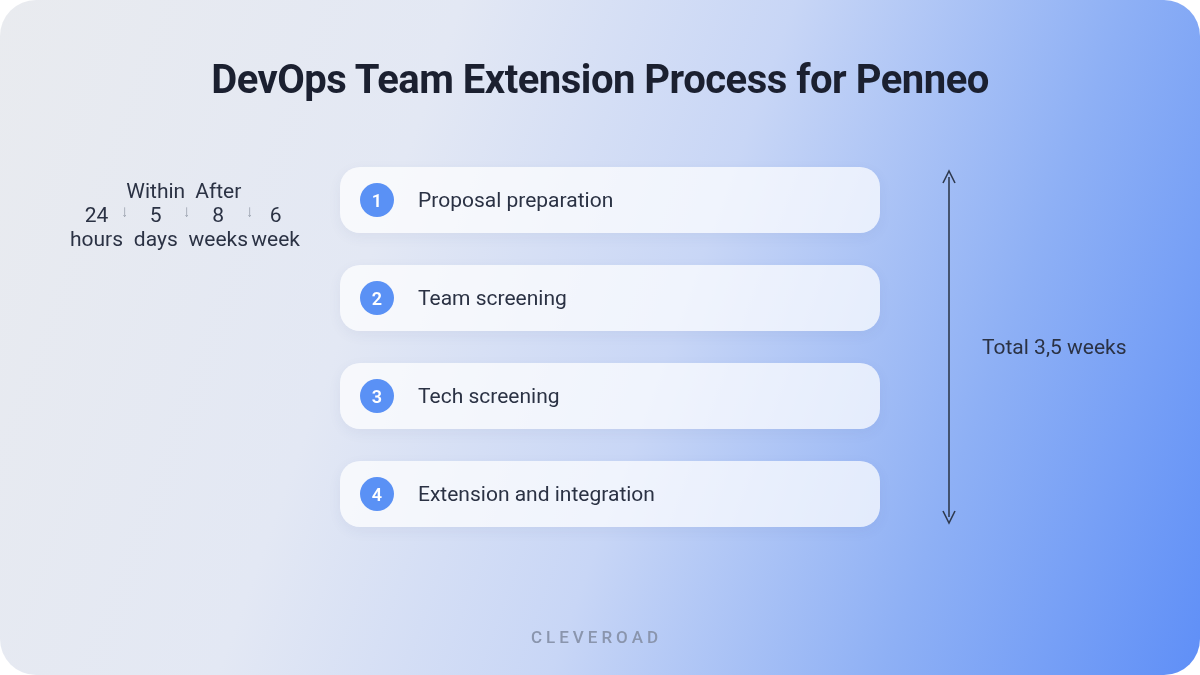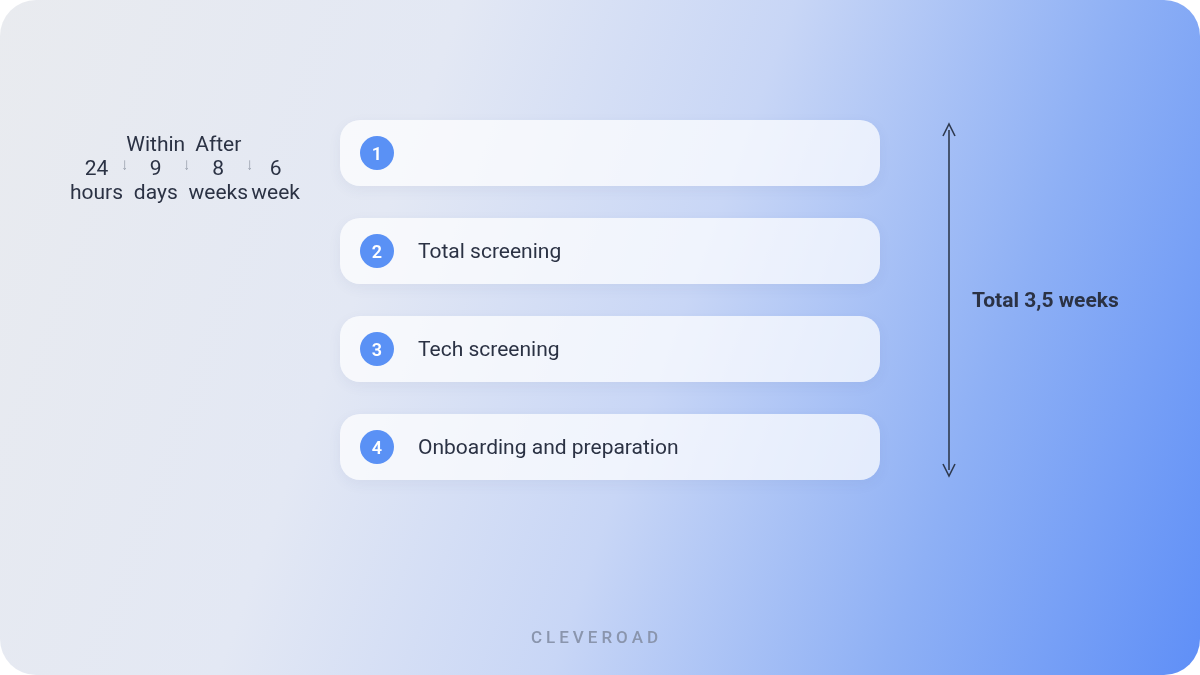--- a/index.html
+++ b/index.html
@@ -81,23 +81,22 @@
     font-size: 21px;
     color: #2b3244;
   }
 
   
   .total {
     display: flex;
     align-items: center;
     justify-content: flex-start;
     height: 360px;
-    gap: 14px;
+    gap: 24px;
     padding-left: 20px;
-    font-weight: bold;
   }
   .total-label {
     font-size: 21px;
     color: #2b3244;
     white-space: nowrap;
   }
 
   
   .brand {
     position: absolute;
@@ -108,57 +107,59 @@
     letter-spacing: 4px;
     color: #8a95ad;
     font-weight: 500;
   }
 </style>
 </head>
 <body>
 
 <div class="card">
 
+  <h1 class="title">DevOps Team Extension Process for Penneo</h1>
 
   <div class="content">
 
     <div class="timeline">
       <div class="tl-label">24 hours</div>
       <svg class="tl-arrow" width="16" height="50" viewBox="0 0 16 50">
         <line x1="8" y1="2" x2="8" y2="44" stroke="#2f3a4f" stroke-width="1.6"></line>
         <path d="M2 40 L8 48 L14 40" fill="none" stroke="#2f3a4f" stroke-width="1.6"></path>
       </svg>
-      <div class="tl-label">Within 9 days</div>
+      <div class="tl-label">Within 5 days</div>
       <svg class="tl-arrow" width="16" height="50" viewBox="0 0 16 50">
         <line x1="8" y1="2" x2="8" y2="44" stroke="#2f3a4f" stroke-width="1.6"></line>
         <path d="M2 40 L8 48 L14 40" fill="none" stroke="#2f3a4f" stroke-width="1.6"></path>
       </svg>
       <div class="tl-label">After 8 weeks</div>
       <svg class="tl-arrow" width="16" height="50" viewBox="0 0 16 50">
         <line x1="8" y1="2" x2="8" y2="44" stroke="#2f3a4f" stroke-width="1.6"></line>
         <path d="M2 40 L8 48 L14 40" fill="none" stroke="#2f3a4f" stroke-width="1.6"></path>
       </svg>
       <div class="tl-label">6 week</div>
     </div>
 
     <div class="steps">
       <div class="step">
         <div class="badge">1</div>
+        <div class="step-label">Proposal preparation</div>
       </div>
       <div class="step">
         <div class="badge">2</div>
-        <div class="step-label">Total screening</div>
+        <div class="step-label">Team screening</div>
       </div>
       <div class="step">
         <div class="badge">3</div>
         <div class="step-label">Tech screening</div>
       </div>
       <div class="step">
         <div class="badge">4</div>
-        <div class="step-label">Onboarding and preparation</div>
+        <div class="step-label">Extension and integration</div>
       </div>
     </div>
 
     <div class="total">
       <svg width="18" height="360" viewBox="0 0 18 360">
         <line x1="9" y1="10" x2="9" y2="350" stroke="#2f3a4f" stroke-width="1.6"></line>
         <path d="M3 16 L9 4 L15 16" fill="none" stroke="#2f3a4f" stroke-width="1.6"></path>
         <path d="M3 344 L9 356 L15 344" fill="none" stroke="#2f3a4f" stroke-width="1.6"></path>
       </svg>
       <div class="total-label">Total 3,5 weeks</div>

